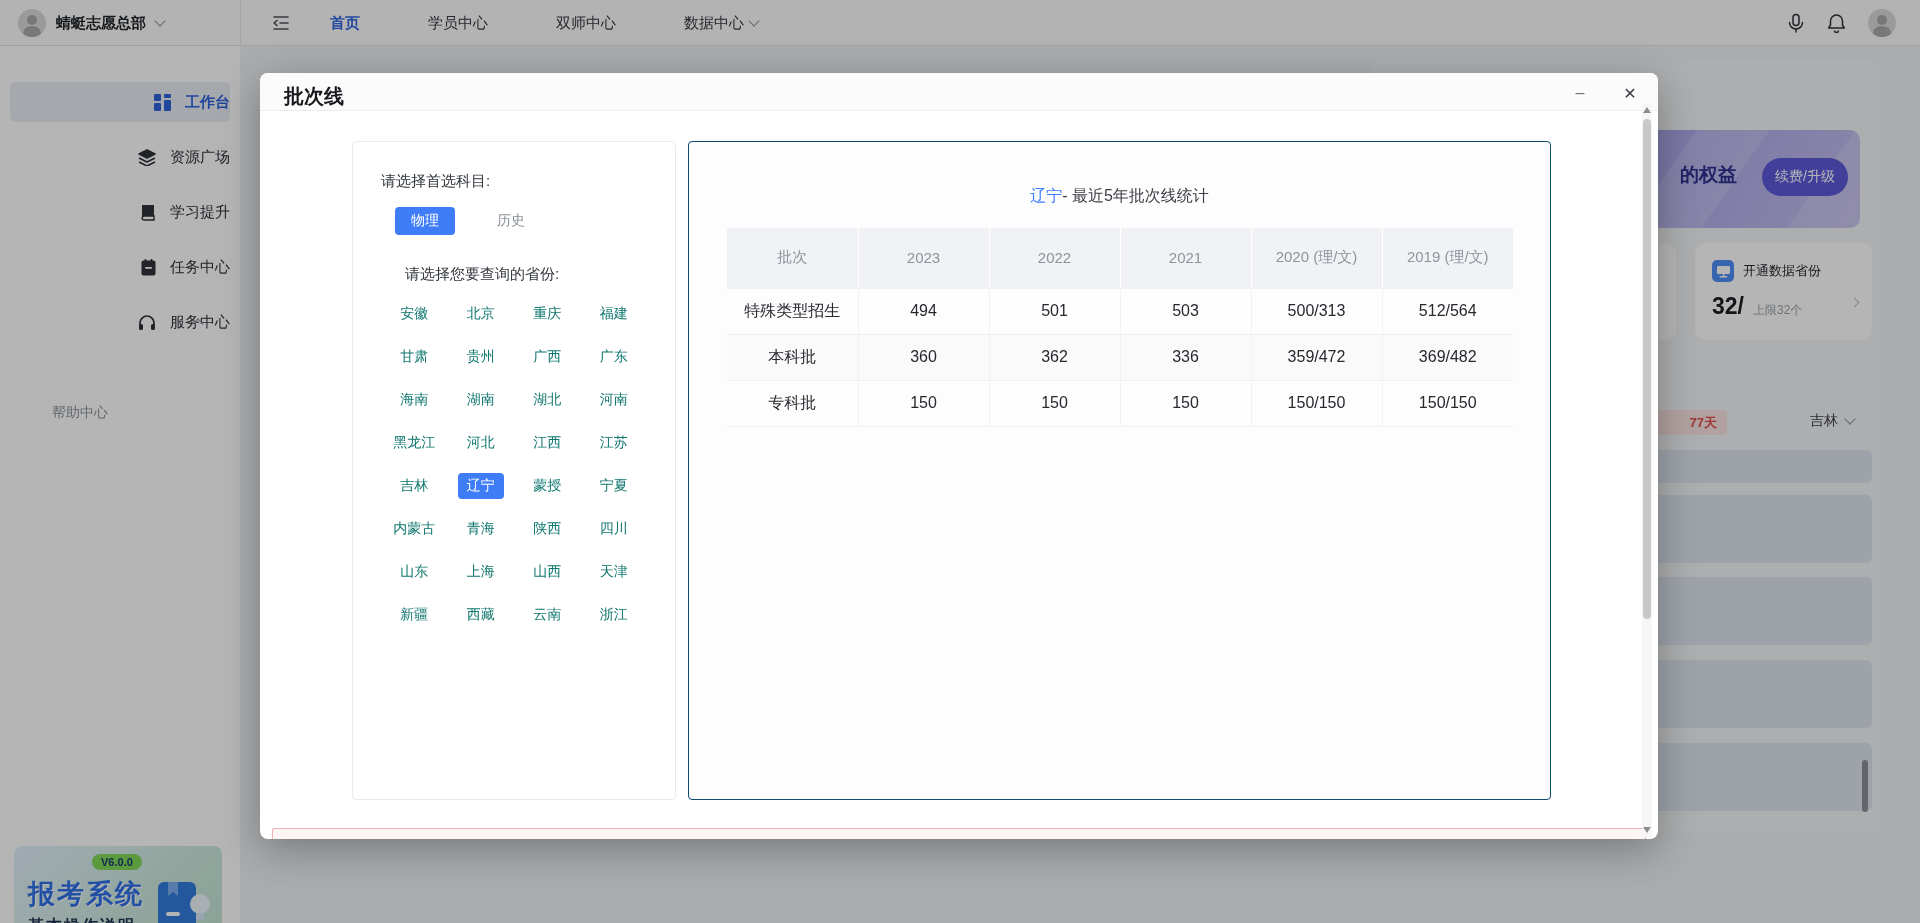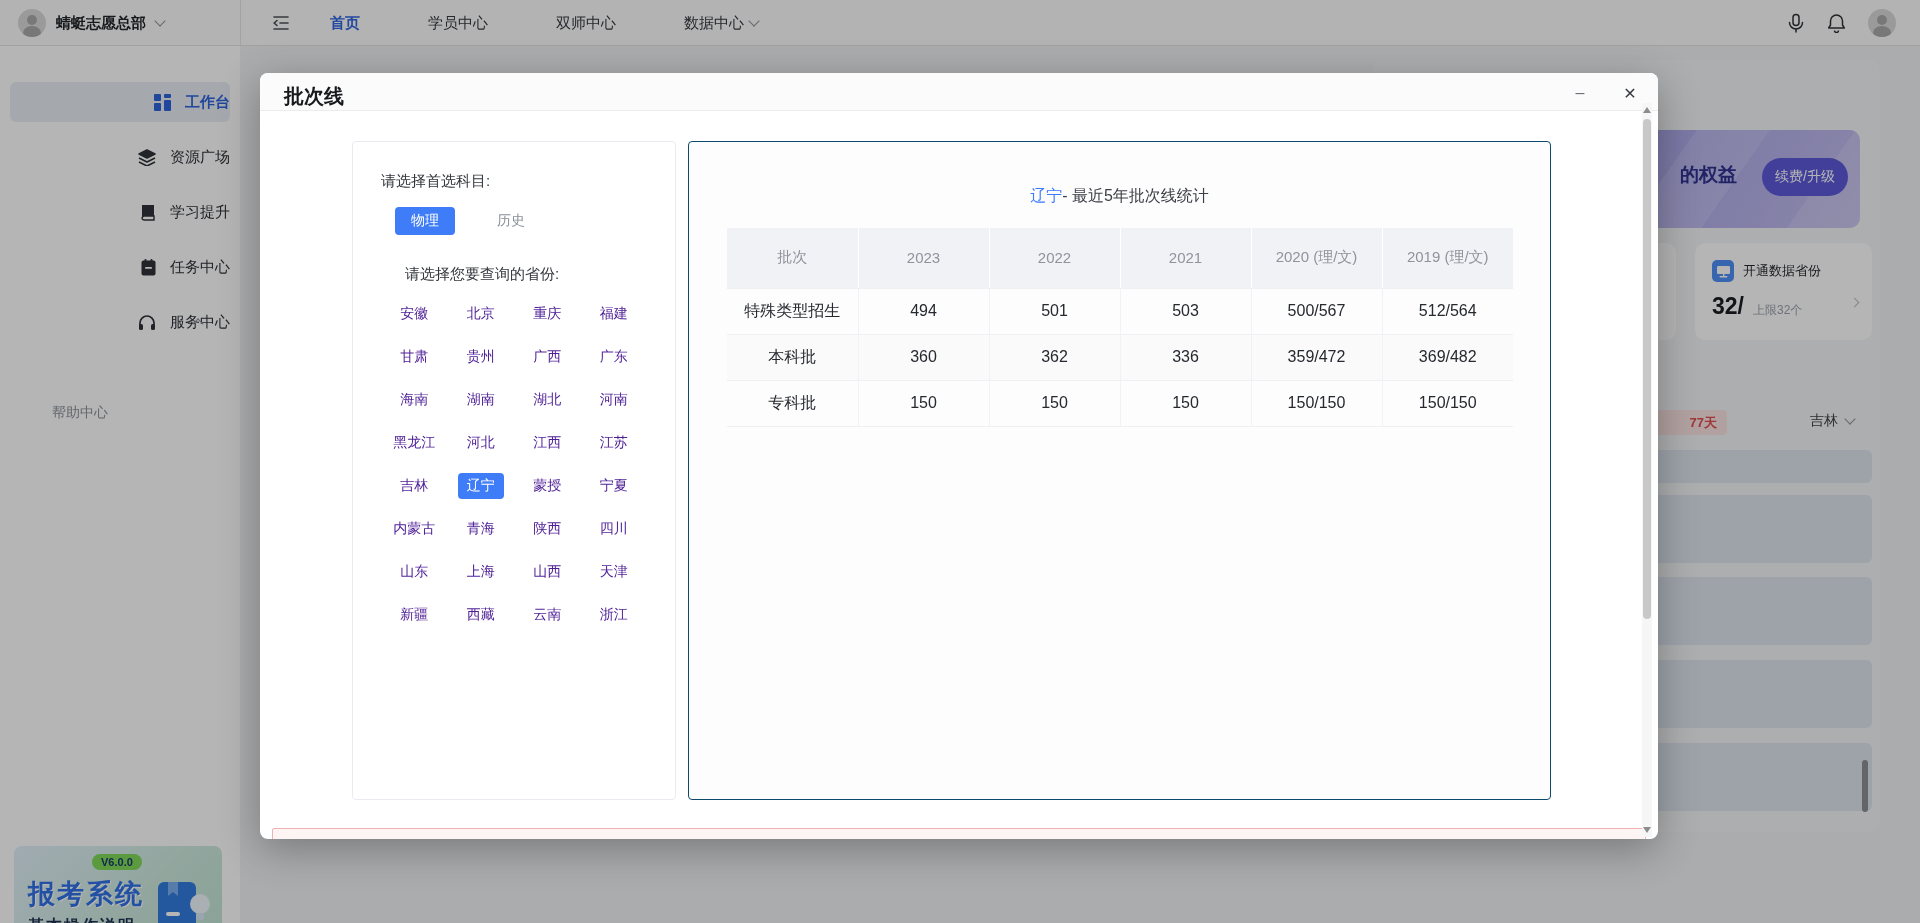--- a/index.html
+++ b/index.html
@@ -72,21 +72,21 @@
 
   
   .subject-card { position:absolute; left:92px; top:68px; width:324px; height:659px; background:#fff; border:1px solid #e9ebf0; border-radius:4px; padding:30px 28px; }
   .form-label { font-size:15px; color:#32363d; }
   .subject-row { display:flex; align-items:center; gap:26px; margin:16px 0 0 14px; }
   .subject-opt { font-size:14px; color:#8a909a; padding:5px 16px; border-radius:4px; cursor:pointer; }
   .subject-opt.selected { background:#3f7cf7; color:#fff; }
   .province-label { margin-top:30px;margin-left:24px; }
   .prov-grid { margin-top:8px; display:grid; grid-template-columns:repeat(4,1fr); }
   .prov-cell { height:43px; display:flex; align-items:center; justify-content:center; }
-  .prov-opt { font-size:14px; color:#4c1d95; padding:4px 9px; border-radius:4px; cursor:pointer; white-space:nowrap; }
+  .prov-opt { font-size:14px; color:#0f766e; padding:4px 9px; border-radius:4px; cursor:pointer; white-space:nowrap; }
   .prov-opt.selected { background:#3f7cf7; color:#fff; }
 
   
   .stats-card { position:absolute; left:428px; top:68px; width:863px; height:659px; background:#fdfdfe; border:1px solid #0c4a6e; border-radius:4px; }
   .stats-title { position:absolute; left:0; top:44px; width:100%; text-align:center; font-size:16px; color:#3c3f45; }
   .stats-title .region-link { color:#3a7afe; cursor:pointer; }
   .score-table { position:absolute; left:38px; top:86px; width:786px; border-collapse:collapse; table-layout:fixed; }
   .score-table th { height:60px; background:#f1f2f5; color:#8f939c; font-size:15px; font-weight:normal; border-right:1px solid #fff; border-bottom:1px solid #eef0f3; padding:4px 14px; }
   .score-table th:last-child { border-right:none; }
   .score-table td { height:46px; font-size:16px; color:#26292e; text-align:center; border-right:1px solid #f0f2f5; border-bottom:1px solid #eef0f3; padding:2px 6px; }
@@ -401,21 +401,21 @@
             <th>2020 (理/文)</th>
             <th>2019 (理/文)</th>
           </tr>
         </thead>
       <tbody id="tbody">
           <tr>
             <td>特殊类型招生</td>
             <td>494</td>
             <td>501</td>
             <td>503</td>
-            <td>500/567</td>
+            <td>500/313</td>
             <td>512/564</td>
           </tr>
           <tr>
             <td>本科批</td>
             <td>360</td>
             <td>362</td>
             <td>336</td>
             <td>359/472</td>
             <td>369/482</td>
           </tr>

